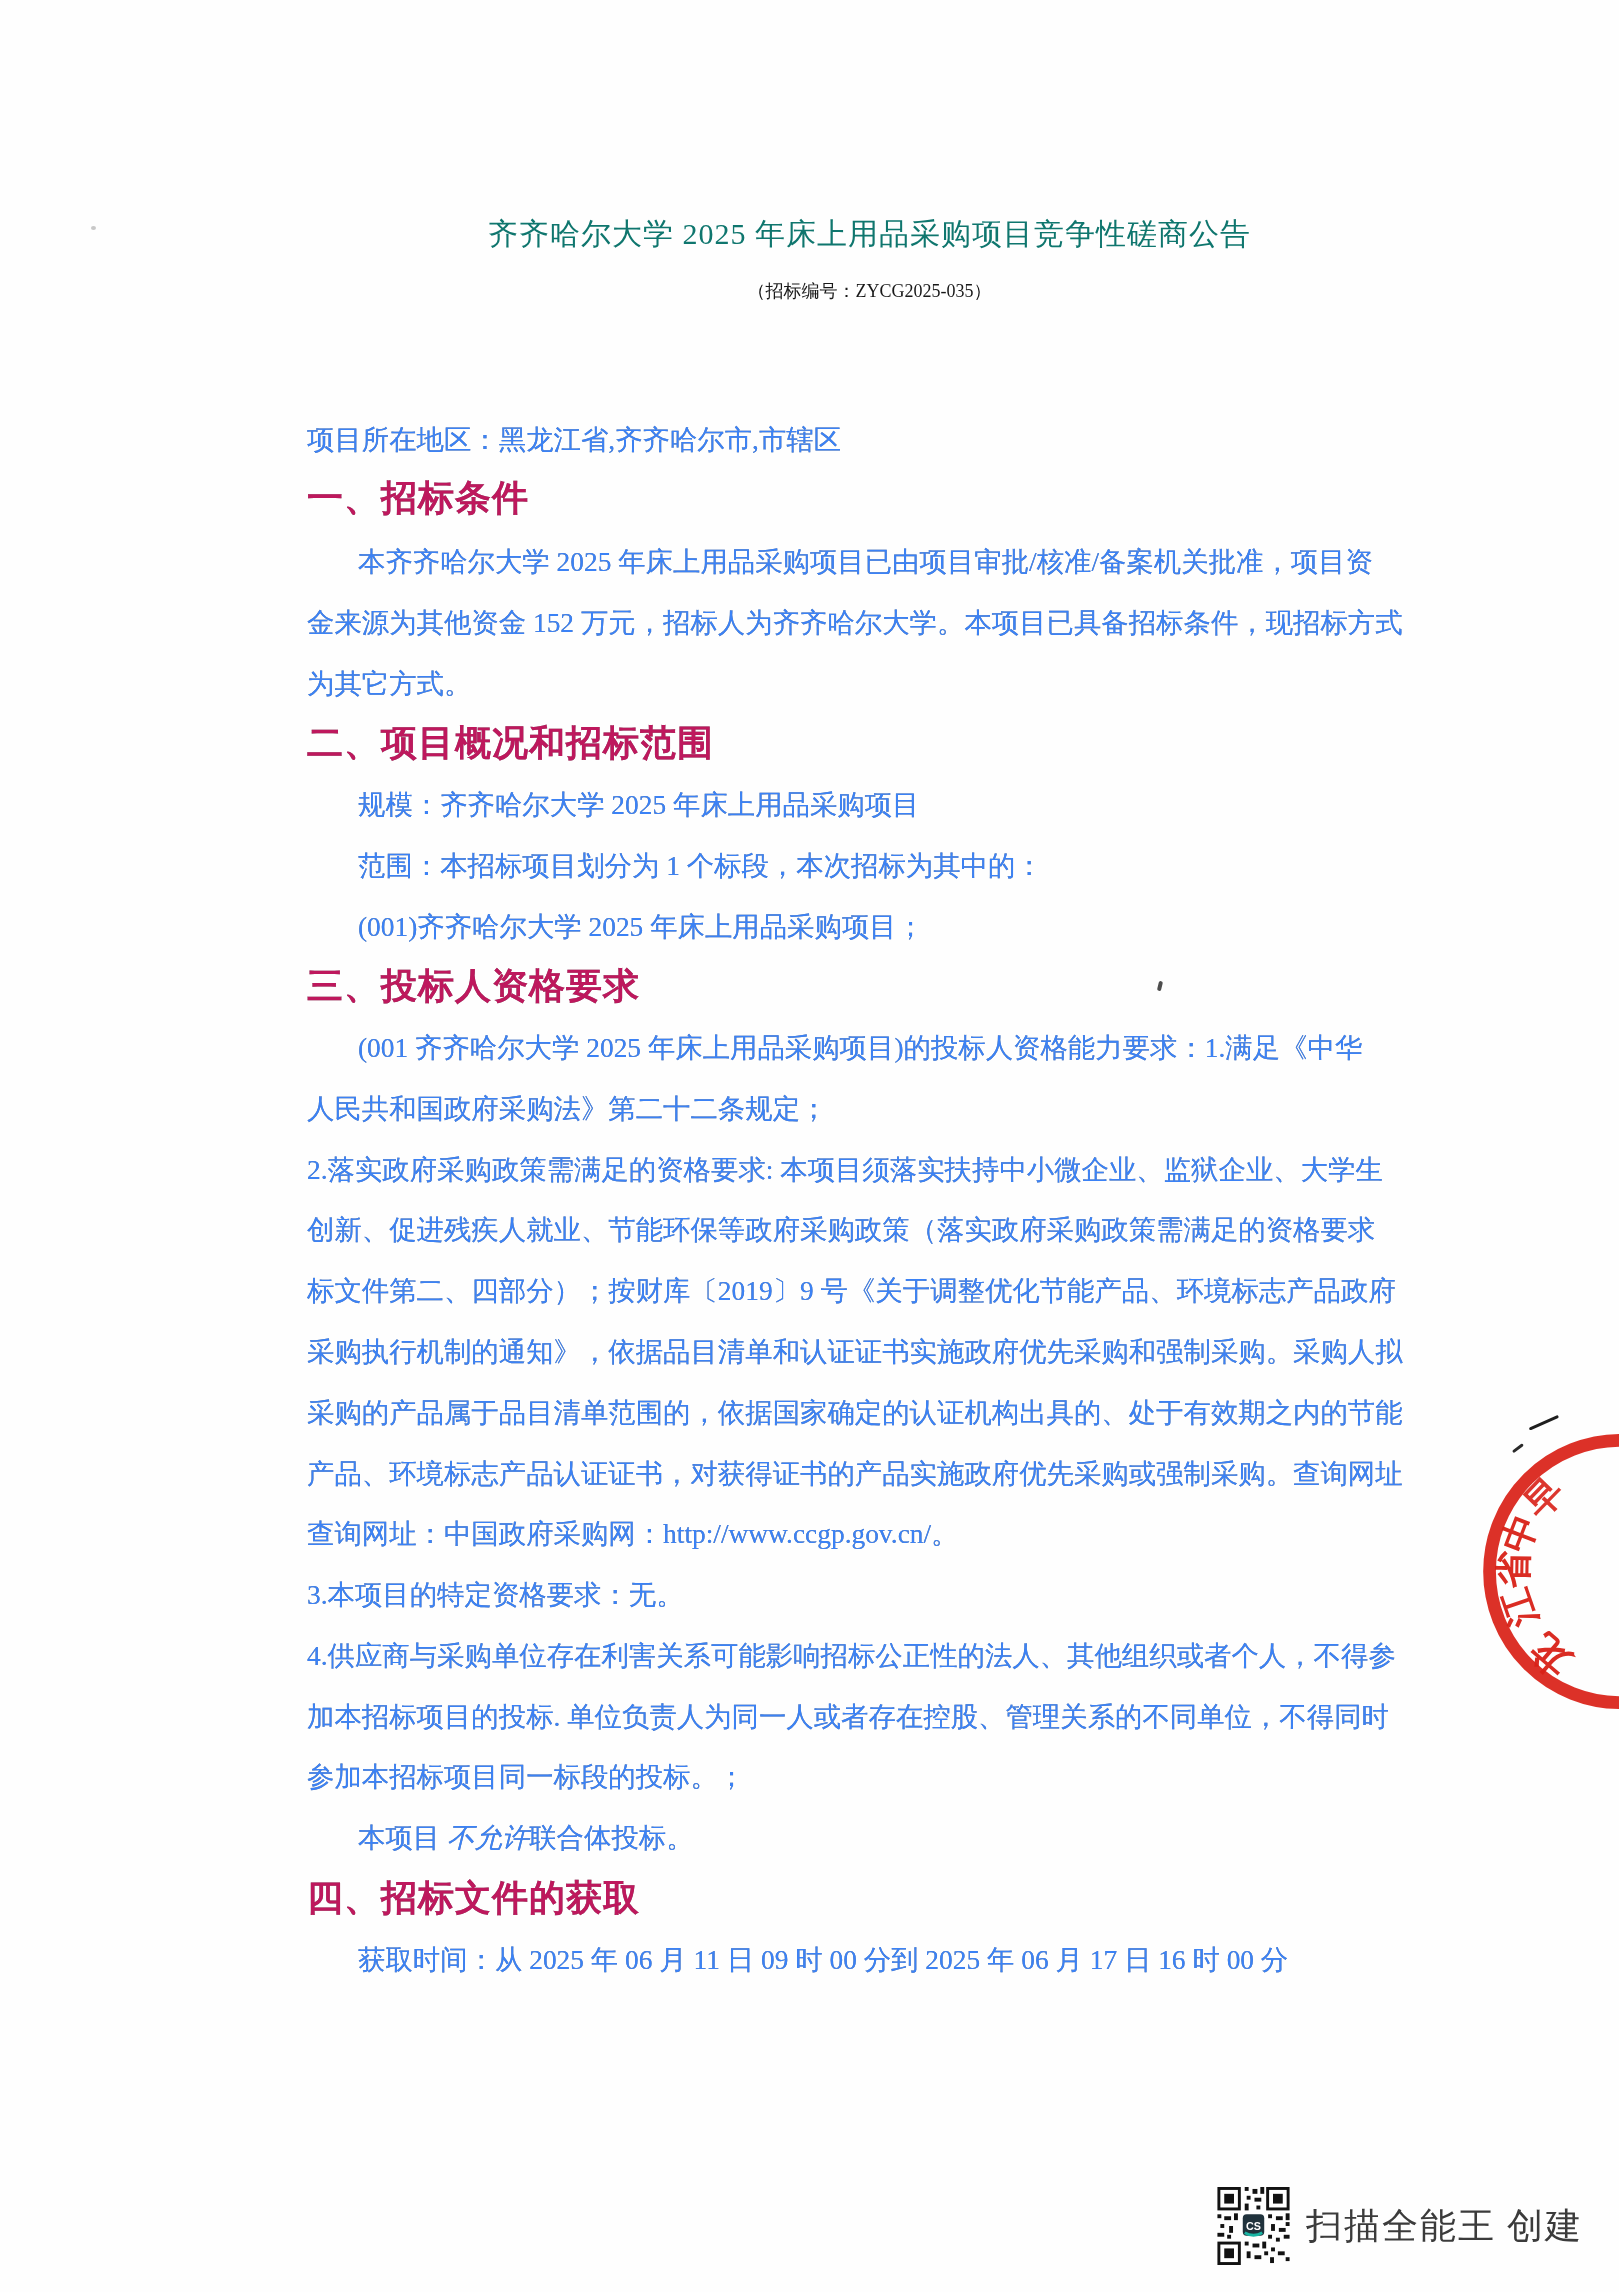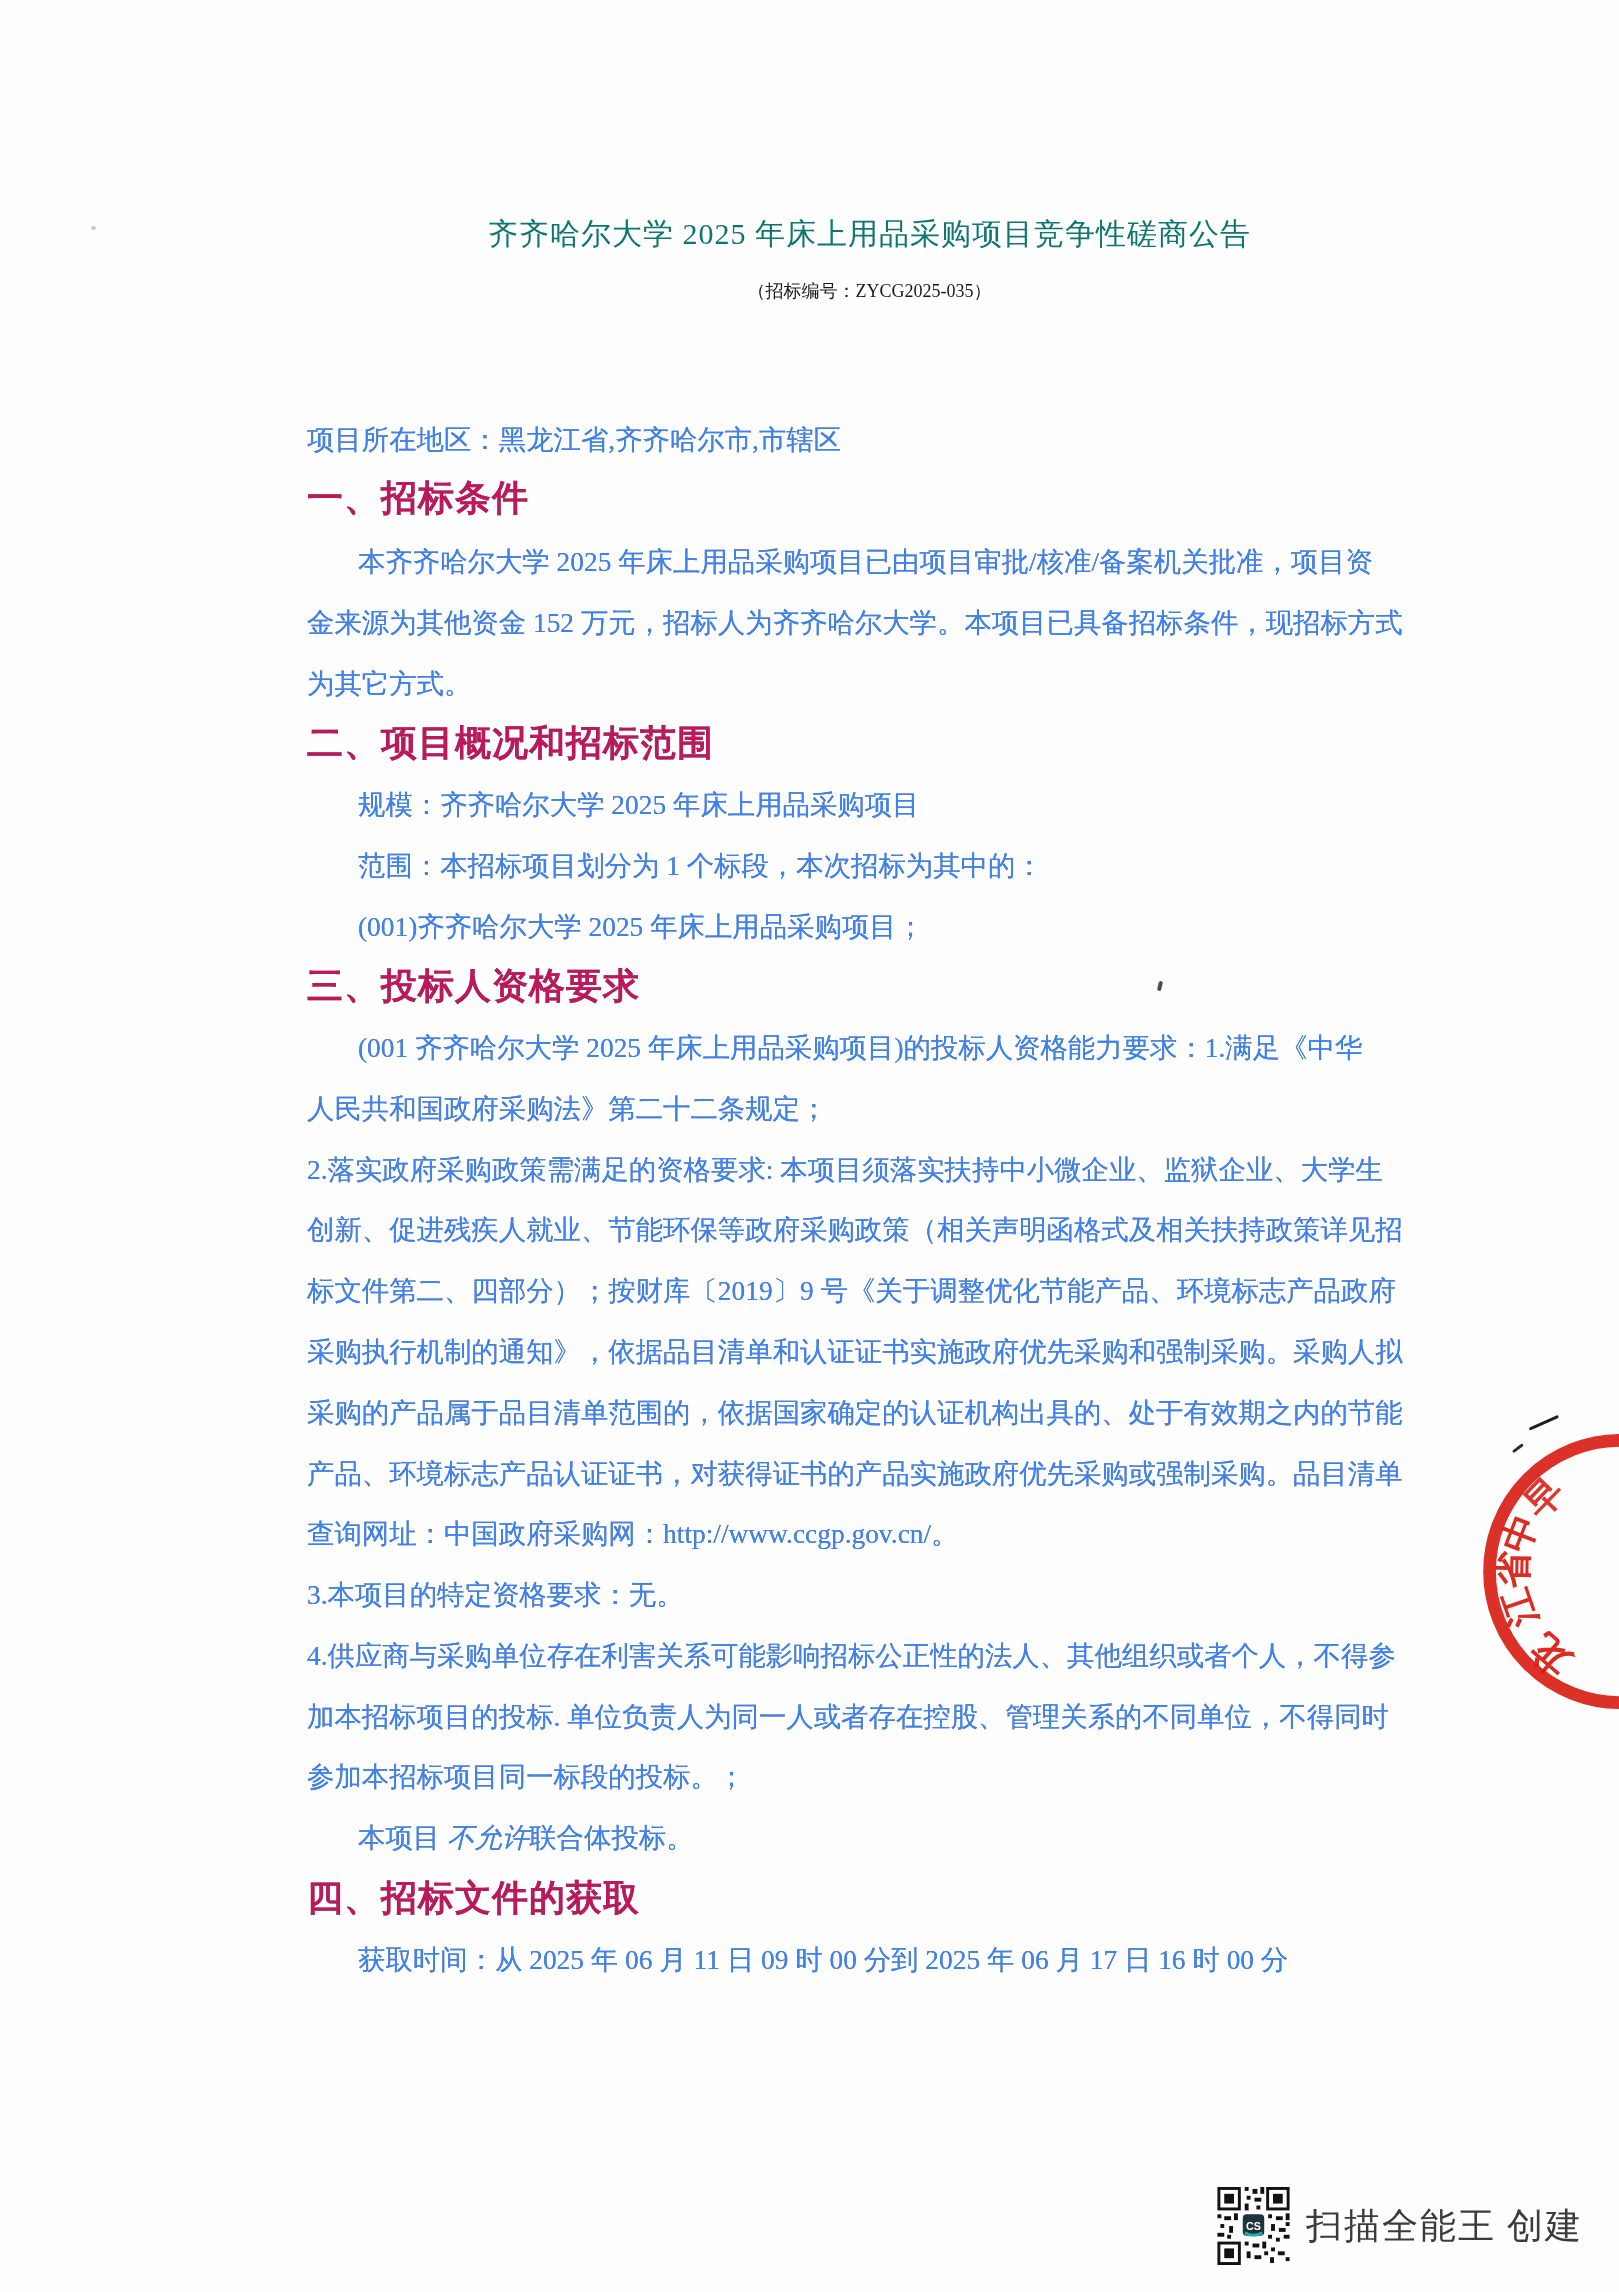--- a/index.html
+++ b/index.html
@@ -38,25 +38,25 @@
   <div class="line" style="top:606px">金来源为其他资金 152 万元，招标人为齐齐哈尔大学。本项目已具备招标条件，现招标方式</div>
   <div class="line" style="top:667px">为其它方式。</div>
   <div class="line h" style="top:725px">二、项目概况和招标范围</div>
   <div class="line ind" style="top:788px">规模：齐齐哈尔大学 2025 年床上用品采购项目</div>
   <div class="line ind" style="top:849px">范围：本招标项目划分为 1 个标段，本次招标为其中的：</div>
   <div class="line ind" style="top:910px">(001)齐齐哈尔大学 2025 年床上用品采购项目；</div>
   <div class="line h" style="top:968px">三、投标人资格要求</div>
   <div class="line ind" style="top:1031px">(001 齐齐哈尔大学 2025 年床上用品采购项目)的投标人资格能力要求：1.满足《中华</div>
   <div class="line" style="top:1092px">人民共和国政府采购法》第二十二条规定；</div>
   <div class="line" style="top:1153px">2.落实政府采购政策需满足的资格要求: 本项目须落实扶持中小微企业、监狱企业、大学生</div>
-  <div class="line" style="top:1213px">创新、促进残疾人就业、节能环保等政府采购政策（相关声明函格式及相关扶持政策详见招</div>
+  <div class="line" style="top:1213px">创新、促进残疾人就业、节能环保等政府采购政策（落实政府采购政策需满足的资格要求</div>
   <div class="line" style="top:1274px">标文件第二、四部分）；按财库〔2019〕9 号《关于调整优化节能产品、环境标志产品政府</div>
   <div class="line" style="top:1335px">采购执行机制的通知》，依据品目清单和认证证书实施政府优先采购和强制采购。采购人拟</div>
   <div class="line" style="top:1396px">采购的产品属于品目清单范围的，依据国家确定的认证机构出具的、处于有效期之内的节能</div>
-  <div class="line" style="top:1457px">产品、环境标志产品认证证书，对获得证书的产品实施政府优先采购或强制采购。品目清单</div>
+  <div class="line" style="top:1457px">产品、环境标志产品认证证书，对获得证书的产品实施政府优先采购或强制采购。查询网址</div>
   <div class="line" style="top:1517px">查询网址：中国政府采购网：http://www.ccgp.gov.cn/。</div>
   <div class="line" style="top:1578px">3.本项目的特定资格要求：无。</div>
   <div class="line" style="top:1639px">4.供应商与采购单位存在利害关系可能影响招标公正性的法人、其他组织或者个人，不得参</div>
   <div class="line" style="top:1700px">加本招标项目的投标. 单位负责人为同一人或者存在控股、管理关系的不同单位，不得同时</div>
   <div class="line" style="top:1760px">参加本招标项目同一标段的投标。；</div>
 
   <div class="line ind" style="top:1821px"><span>本项目 </span><span class="em-italic">不允许</span><span>联合体投标。</span></div>
 
   <div class="line h" style="top:1880px">四、招标文件的获取</div>
   <div class="line ind" style="top:1943px">获取时间：从 2025 年 06 月 11 日 09 时 00 分到 2025 年 06 月 17 日 16 时 00 分</div>

